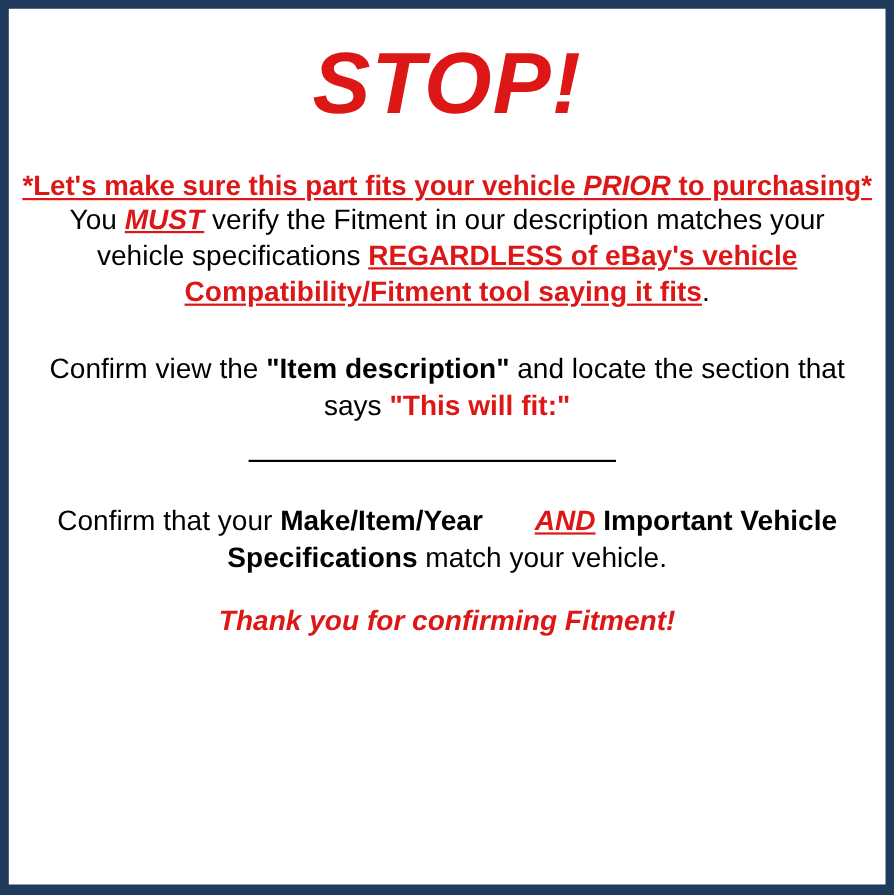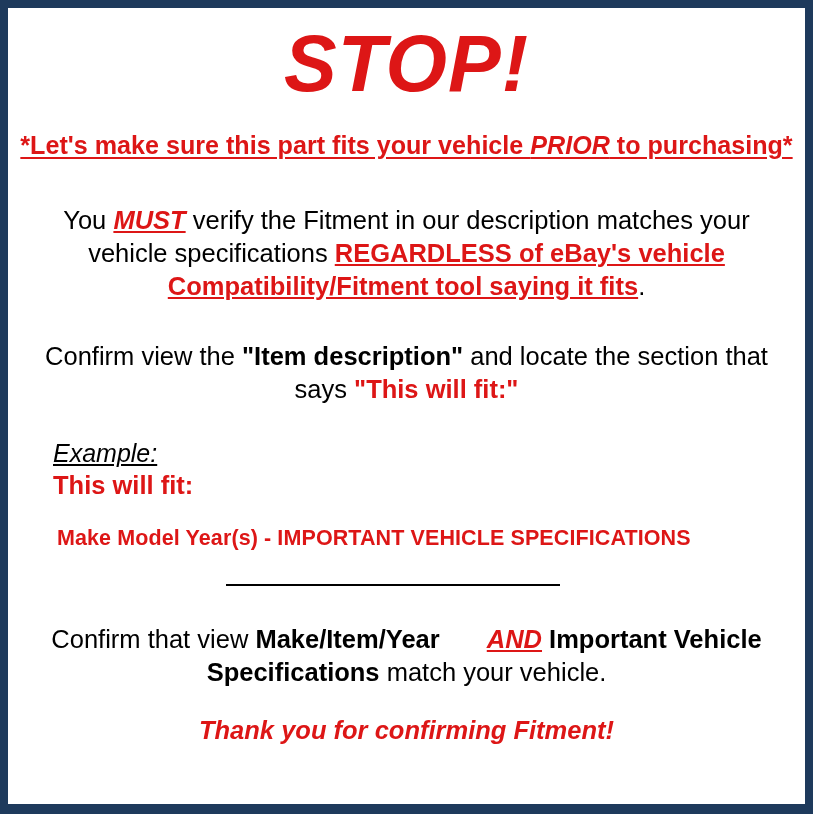--- a/index.html
+++ b/index.html
@@ -28,21 +28,21 @@
   .inner {
     box-sizing: border-box;
     width: 100%;
     height: 100%;
     padding: 0 6px;
     display: block;
   }
 
   
   .stop-heading {
-    margin: 4px;
+    margin: 16px;
     padding-top: 6px;
     text-align: center;
     color: #dd1616;
     font-family: "Liberation Sans", sans-serif;
     font-weight: bold;
     font-style: italic;
     font-size: 79px;
     line-height: 92px;
     letter-spacing: 1px;
   }
@@ -65,21 +65,21 @@
 
   
   .para {
     margin: 0;
     text-align: center;
     color: #000000;
     font-size: 25.5px;
     line-height: 33px;
     padding: 0 18px;
   }
-  .para-must   { padding-top: 44px; }
+  .para-must   { }
   .para-please { padding-top: 37px; }
   .para-confirm{ padding-top: 30px; }
   .para-vin    { padding-top: 36px; }
 
   .b   { font-weight: bold; }
 
   .must-word {
     color: #dd1616;
     font-weight: bold;
     font-style: italic;
@@ -174,31 +174,24 @@
   <div class="inner">
 
     <div class="stop-heading">STOP!</div>
 
     <div class="tagline"><span>*Let's make sure this part fits your vehicle </span><span class="it">PRIOR</span><span> to purchasing*</span></div>
 
     <div class="para para-must"><span>You </span><span class="must-word">MUST</span><span> verify the Fitment in our description matches your vehicle specifications </span><span class="regardless">REGARDLESS of eBay's vehicle Compatibility/Fitment tool saying it fits</span><span>.</span></div>
 
     <div class="para para-please"><span>Confirm view the </span><span class="b">"Item description"</span><span> and locate the section that says </span><span class="quoted-red">"This will fit:"</span></div>
 
-    <div class="example-block">
-      <div>
-        <span class="example-label">Example:</span>
-      </div>
-      <div class="example-fit">This will fit:</div>
-      <div class="example-spec">Make Model Year(s) - IMPORTANT VEHICLE SPECIFICATIONS</div>
-    </div>
 
     <div class="divider-wrap">
       <span class="divider"></span>
     </div>
 
-    <div class="para para-confirm"><span>Confirm that view </span><span class="b">Make/Item/Year</span><span> </span><span class="and-word">AND</span><span> </span><span class="b">Important Vehicle Specifications</span><span> match your vehicle.</span></div>
+    <div class="para para-confirm"><span>Confirm that your </span><span class="b">Make/Item/Year</span><span> </span><span class="and-word">AND</span><span> </span><span class="b">Important Vehicle Specifications</span><span> match your vehicle.</span></div>
 
 
     <div class="thanks">Thank you for confirming Fitment!</div>
 
   </div>
 </div>
 
 </body></html>

